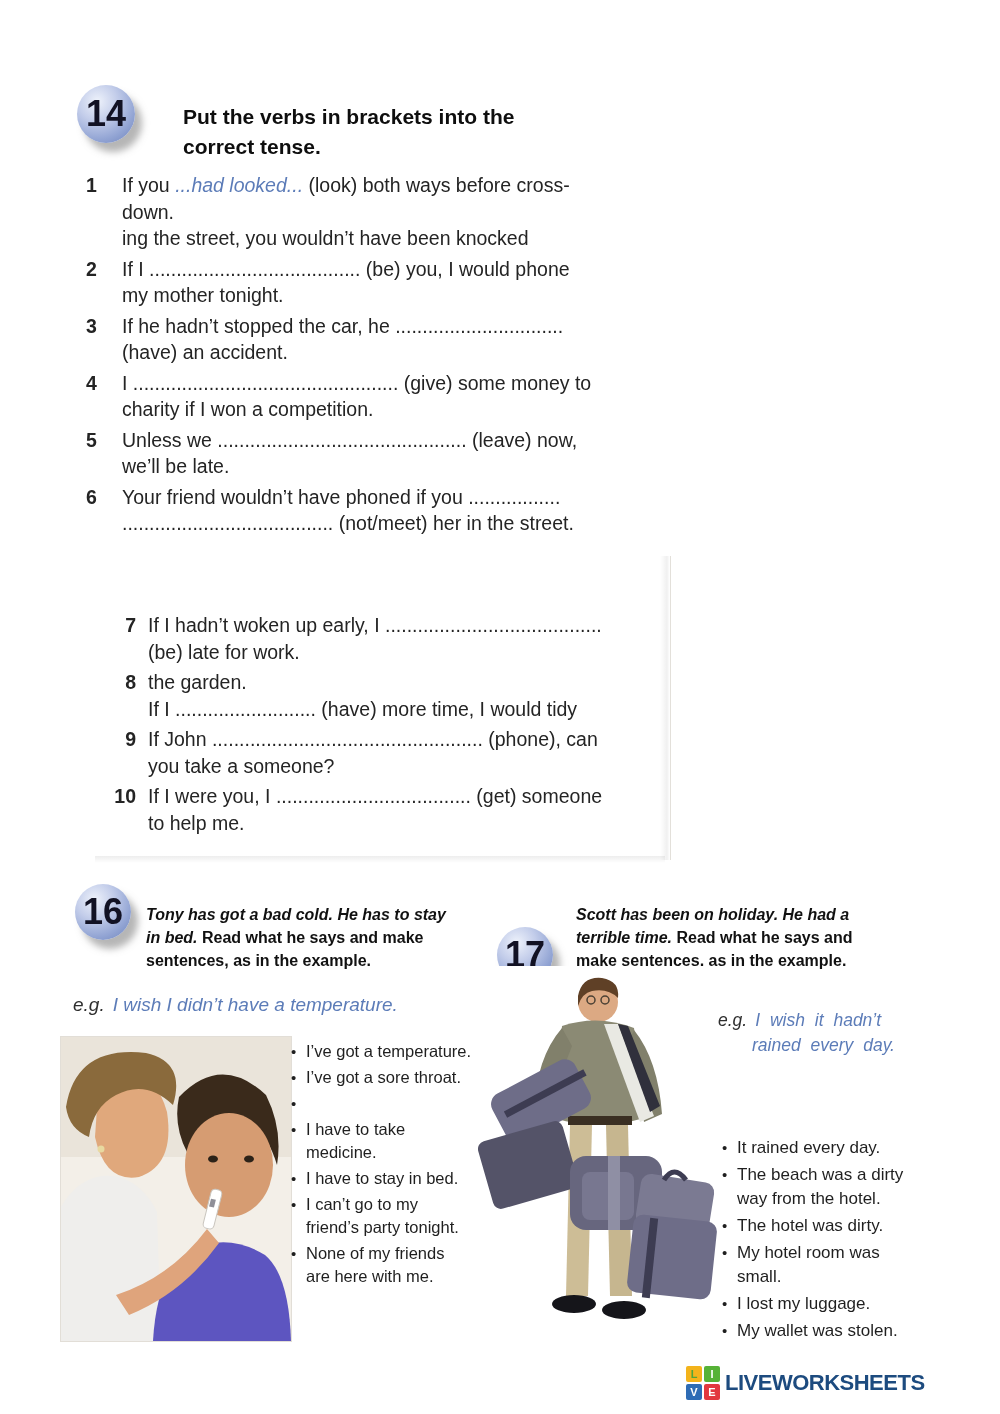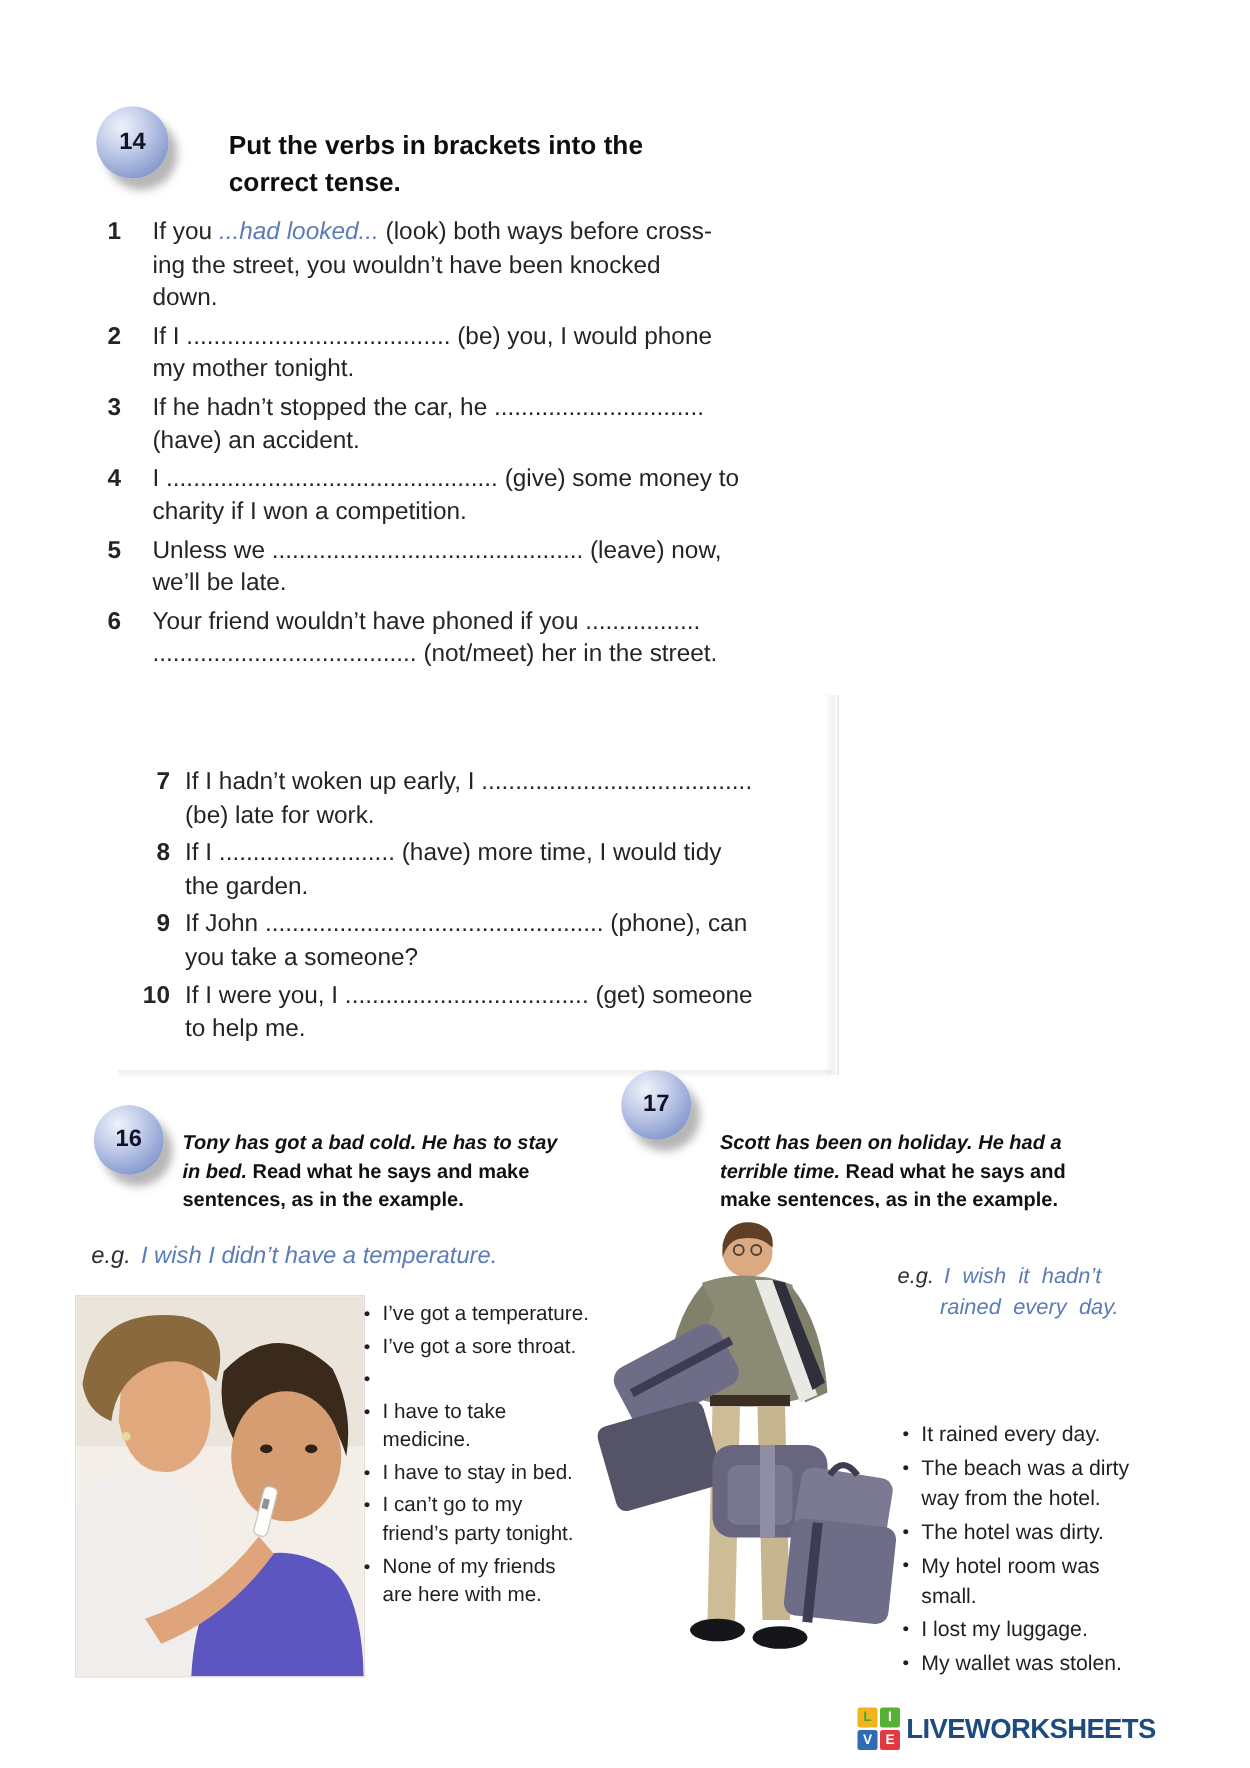--- a/index.html
+++ b/index.html
@@ -5,26 +5,26 @@
   html,body{margin:0;padding:0;background:#ffffff;}
   .page{
     position:relative;width:1000px;height:1414px;background:#ffffff;
     font-family:"Liberation Sans", sans-serif;color:#222;overflow:hidden;
   }
   
   .badge{
     position:absolute;width:58px;height:58px;border-radius:50%;
     background:radial-gradient(circle at 35% 28%, #eef2fb 0%, #c3cdea 35%, #93a5d4 68%, #6a80ba 100%);
     display:flex;align-items:center;justify-content:center;
-    font-weight:bold;font-size:19px;color:#121224;
+    font-weight:bold;font-size:36px;color:#121224;
     box-shadow:7px 9px 7px rgba(110,110,110,.5);
   }
   .badge14{left:77px;top:85px;}
   .badge16{left:75px;top:884px;width:56px;height:56px;}
-  .badge17{left:497px;top:856px;width:56px;height:56px;}
+  .badge17{left:497px;top:927px;width:56px;height:56px;}
   
   .title14{position:absolute;left:183px;top:86px;font-weight:bold;font-size:21px;line-height:30px;color:#0e0e0e;margin-top:16px;}
   .title14 .tl{display:block;}
   .list{position:absolute;font-size:19.5px;line-height:26.5px;color:#242424;}
   .list1{left:86px;top:172px;width:585px;}
   .list2{left:108px;top:612px;width:565px;}
   .item{display:flex;margin-bottom:4px;}
   .item .num{font-weight:bold;flex:0 0 auto;}
   .list1 .num{width:20px;margin-right:16px;}
   .list2 .num{width:28px;margin-right:12px;text-align:right;}
@@ -79,22 +79,22 @@
   <div class="title14">
     <span class="tl">Put the verbs in brackets into the</span>
     <span class="tl">correct tense.</span>
   </div>
 
   <div class="list list1">
     <div class="item">
       <span class="num">1</span>
       <div class="lines">
         <span class="ln"><span>If you </span><span class="ans">...had looked...</span><span> (look) both ways before cross-</span></span>
+        <span class="ln">down.</span>
         <span class="ln">ing the street, you wouldn’t have been knocked</span>
-        <span class="ln">down.</span>
       </div>
     </div>
     <div class="item">
       <span class="num">2</span>
       <div class="lines">
         <span class="ln">If I ....................................... (be) you, I would phone</span>
         <span class="ln">my mother tonight.</span>
       </div>
     </div>
     <div class="item">
@@ -131,22 +131,22 @@
     <div class="item">
       <span class="num">7</span>
       <div class="lines">
         <span class="ln">If I hadn’t woken up early, I ........................................</span>
         <span class="ln">(be) late for work.</span>
       </div>
     </div>
     <div class="item">
       <span class="num">8</span>
       <div class="lines">
+        <span class="ln">the garden.</span>
         <span class="ln">If I .......................... (have) more time, I would tidy</span>
-        <span class="ln">the garden.</span>
       </div>
     </div>
     <div class="item">
       <span class="num">9</span>
       <div class="lines">
         <span class="ln">If John .................................................. (phone), can</span>
         <span class="ln">you take a someone?</span>
       </div>
     </div>
     <div class="item">

